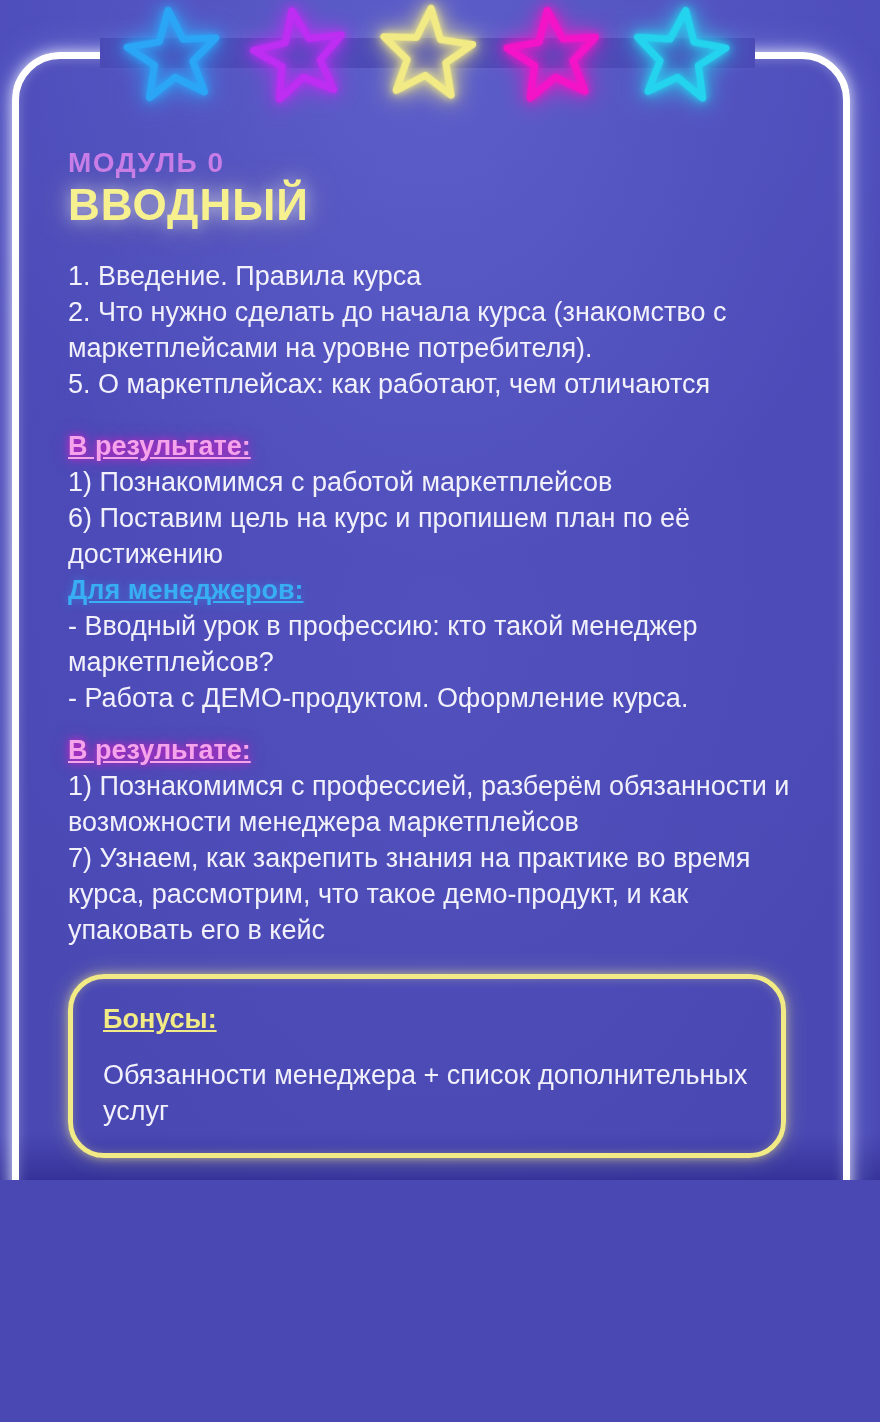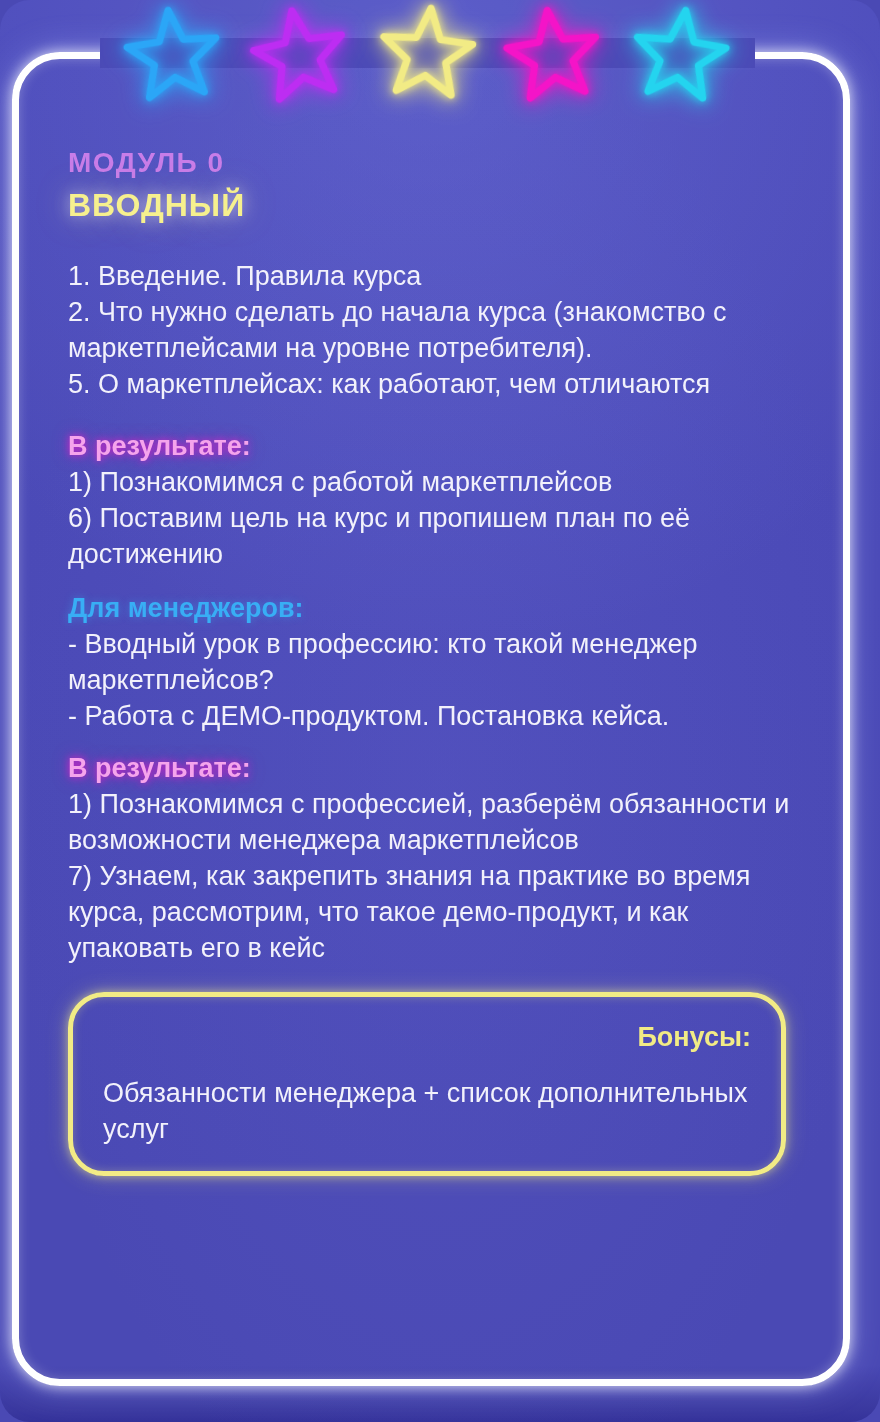--- a/index.html
+++ b/index.html
@@ -3,26 +3,25 @@
 <meta charset="utf-8">
 <style>
   * { box-sizing: border-box; }
   html,body { margin:0; padding:0; }
   body {
     width:880px; height:1422px;
     font-family:"Liberation Sans","DejaVu Sans",sans-serif;
     background:#4a49b4;
   }
   .poster {
-    position:relative; width:880px; height:1422px; overflow:hidden;
+    position:relative; width:880px; height:1180px; overflow:hidden;
     background:
       radial-gradient(circle at 430px 55px, rgba(150,160,255,.22), transparent 42%),
       radial-gradient(ellipse at 50% 55%, rgba(110,110,220,.18), transparent 70%),
       linear-gradient(180deg,#4c4bba 0%,#4a49b4 82%,#4a49b4 96%,#3a389f 99.2%,#34329a 100%);
-    border-radius: 30px;
   }
   .frame {
     position:absolute; left:12px; top:52px; width:838px; height:1334px;
     border:7px solid #ffffff; border-radius:48px;
     box-shadow:0 0 14px rgba(255,255,255,.8), 0 0 34px rgba(170,180,255,.45),
                inset 0 0 12px rgba(255,255,255,.28);
   }
   
   .frame-gap {
     position:absolute; left:100px; top:38px; width:655px; height:30px;
@@ -43,29 +42,29 @@
 
   .content {
     position:absolute; left:68px; top:146px; width:734px;
     color:#f2f1fb; font-size:27px; line-height:36px;
   }
   .eyebrow {
     font-size:28px; line-height:34px; font-weight:700; letter-spacing:1.5px;
     margin:0 0 14px;
   }
   .title {
-    font-size:32px; line-height:50px; font-weight:700; letter-spacing:1px;
+    font-size:44px; line-height:50px; font-weight:700; letter-spacing:1px;
     margin:0 0 28px;
     text-shadow:0 0 16px rgba(255,255,255,.55), 0 0 34px rgba(246,240,142,.35);
   }
   .content p { margin:0; }
   .sec-results   { margin-top:26px; }
-  .sec-managers  { margin-top:18px; }
+  .sec-managers  { }
   .sec-results-2 { margin-top:16px; }
-  .heading { font-weight:700; margin:0 0 8px; }
+  .heading { font-weight:700; margin:0 0 8px;text-decoration:underline; }
   .heading-pink  { text-shadow:0 0 7px rgba(224,32,200,.85), 0 0 16px rgba(224,32,200,.6); }
   .heading-cyan  { text-shadow:0 0 8px rgba(56,174,245,.45); }
   .bonus {
     margin-top:26px; width:718px;
     border:5px solid; border-radius:36px;
     padding:22px 30px 24px;
     box-shadow:0 0 10px rgba(243,236,133,.55), 0 0 22px rgba(243,236,133,.3),
                inset 0 0 10px rgba(243,236,133,.3);
   }
   .bonus .heading { margin:0 0 20px; }
@@ -111,28 +110,28 @@
 
     <div class="sec-results">
       <p class="heading heading-pink" style="color: rgb(245, 164, 236);">В результате:</p>
       <p>1) Познакомимся с работой маркетплейсов</p>
       <p>6) Поставим цель на курс и пропишем план по её достижению</p>
     </div>
 
     <div class="sec-managers">
       <p class="heading heading-cyan" style="color: rgb(56, 174, 245);">Для менеджеров:</p>
       <p>- Вводный урок в профессию: кто такой менеджер маркетплейсов?</p>
-      <p>- Работа с ДЕМО-продуктом. Постановка кейса.</p>
+      <p>- Работа с ДЕМО-продуктом. Оформление курса.</p>
     </div>
 
     <div class="sec-results-2">
       <p class="heading heading-pink" style="color: rgb(245, 164, 236);">В результате:</p>
       <p>1) Познакомимся с профессией, разберём обязанности и возможности менеджера маркетплейсов</p>
       <p>7) Узнаем, как закрепить знания на практике во время курса, рассмотрим, что такое демо-продукт, и как упаковать его в кейс</p>
     </div>
 
     <div class="bonus" style="color: rgb(242, 235, 133);">
-      <p class="heading" style="color: rgb(242, 235, 133); text-align: right;">Бонусы:</p>
+      <p class="heading" style="color: rgb(242, 235, 133);">Бонусы:</p>
       <p class="bonus-text">Обязанности менеджера + список дополнительных услуг</p>
     </div>
 
   </div>
 </div>
 
 </body></html>

